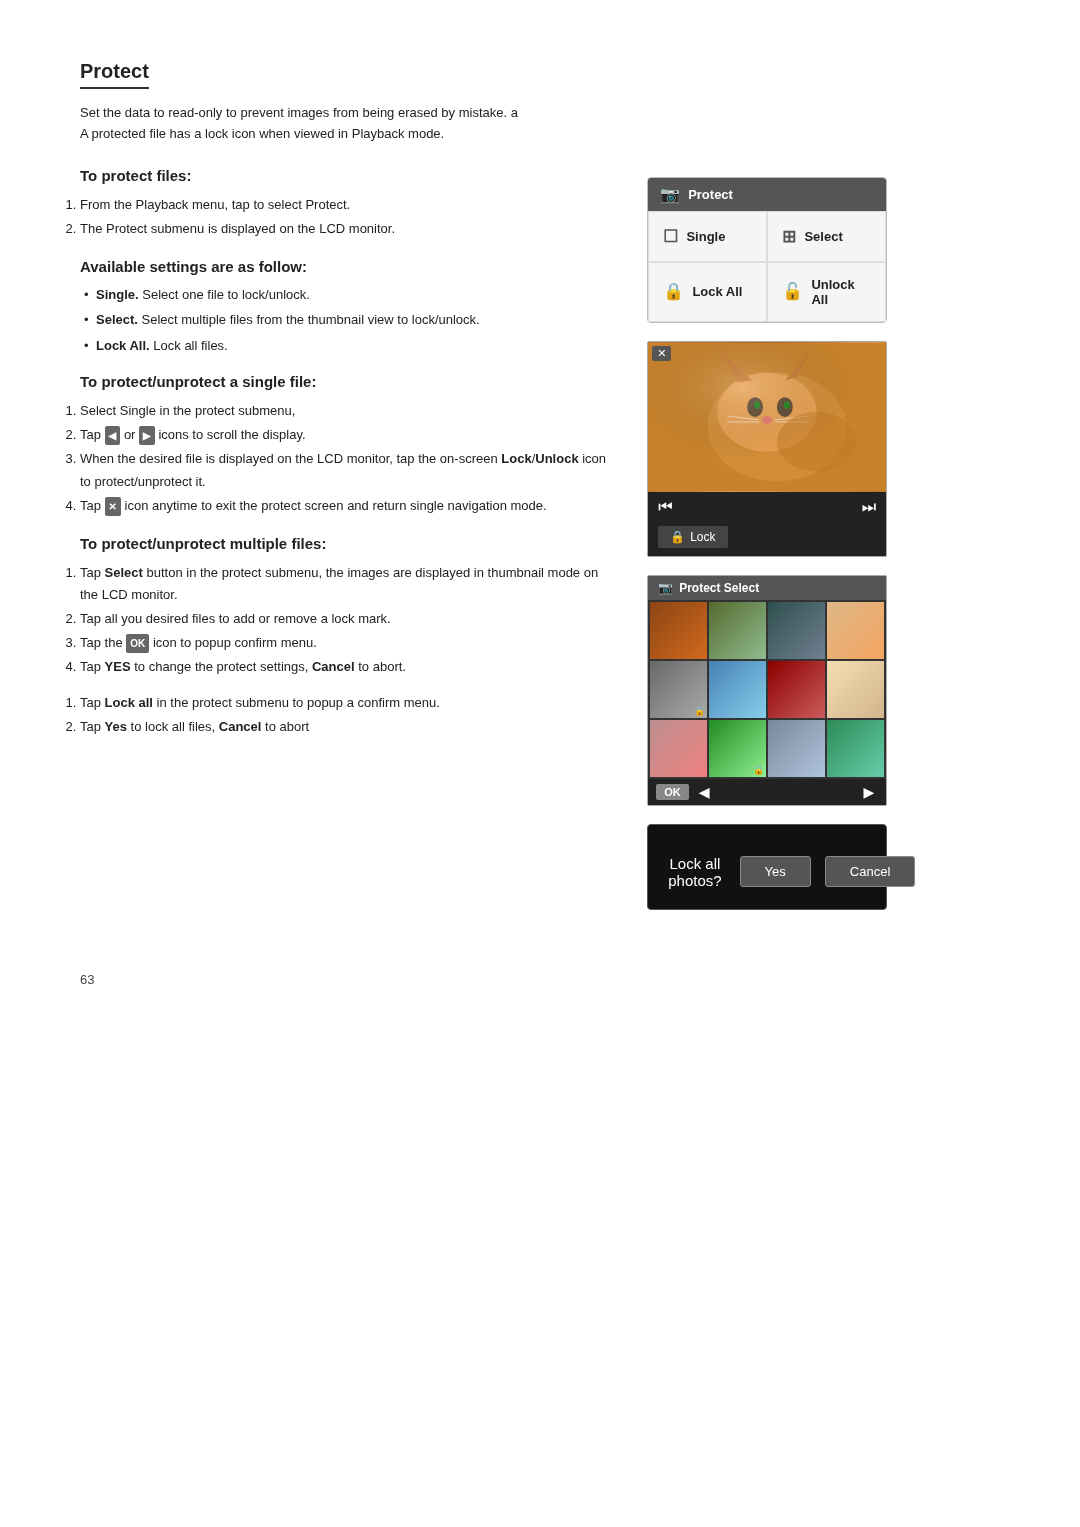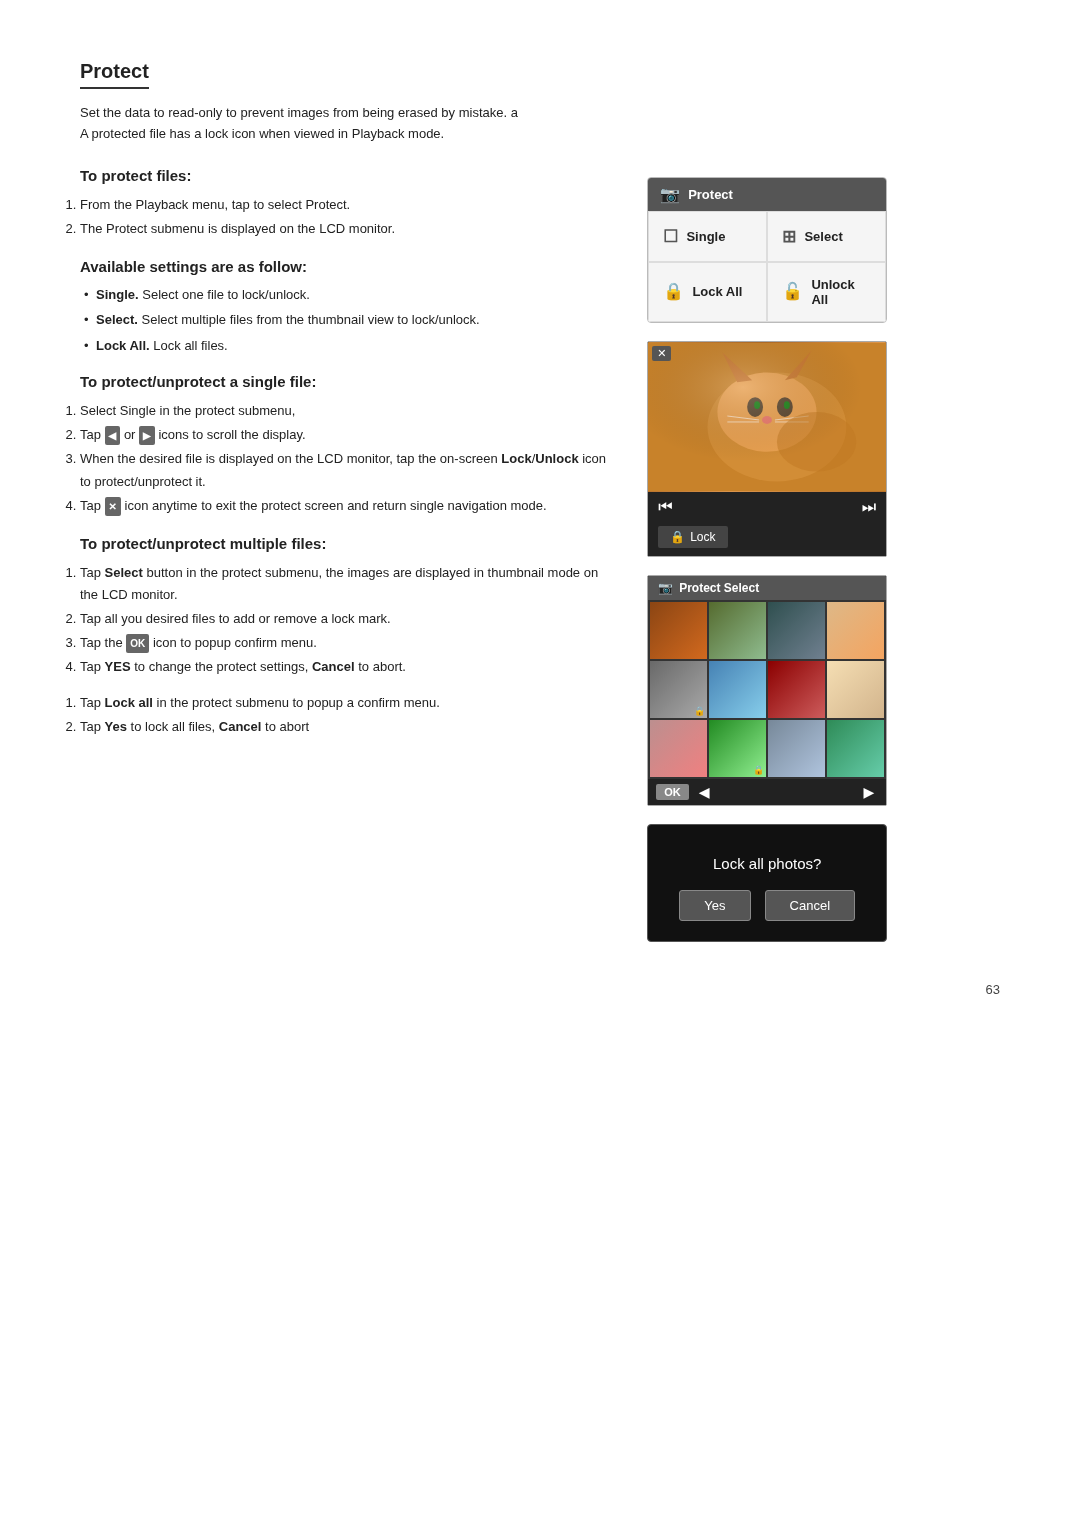--- a/index.html
+++ b/index.html
@@ -234,21 +234,20 @@
       margin: 0 4px;
     }
     
     .lock-dialog {
       width: 240px;
       background: #111;
       border: 1px solid #555;
       border-radius: 4px;
       padding: 30px 20px 20px 20px;
       display: flex;
-      flex-direction: column;
       align-items: center;
       gap: 18px;
     }
     .lock-dialog-text {
       color: #fff;
       font-size: 15px;
       text-align: center;
     }
     .lock-dialog-buttons {
       display: flex;
@@ -267,22 +266,22 @@
     .inline-icon {
       display: inline-block;
       background: #666;
       color: #fff;
       font-size: 10px;
       padding: 1px 4px;
       border-radius: 2px;
       font-weight: bold;
     }
     .page-number {
-      text-align: right;
-      margin-top: 40px;
+      text-align: left;
+      margin-top: 62px;
       font-size: 13px;
       color: #444;
     }
   </style>
 </head>
 <body>
 
 
 
 <h1 class="main-title">Protect</h1>

